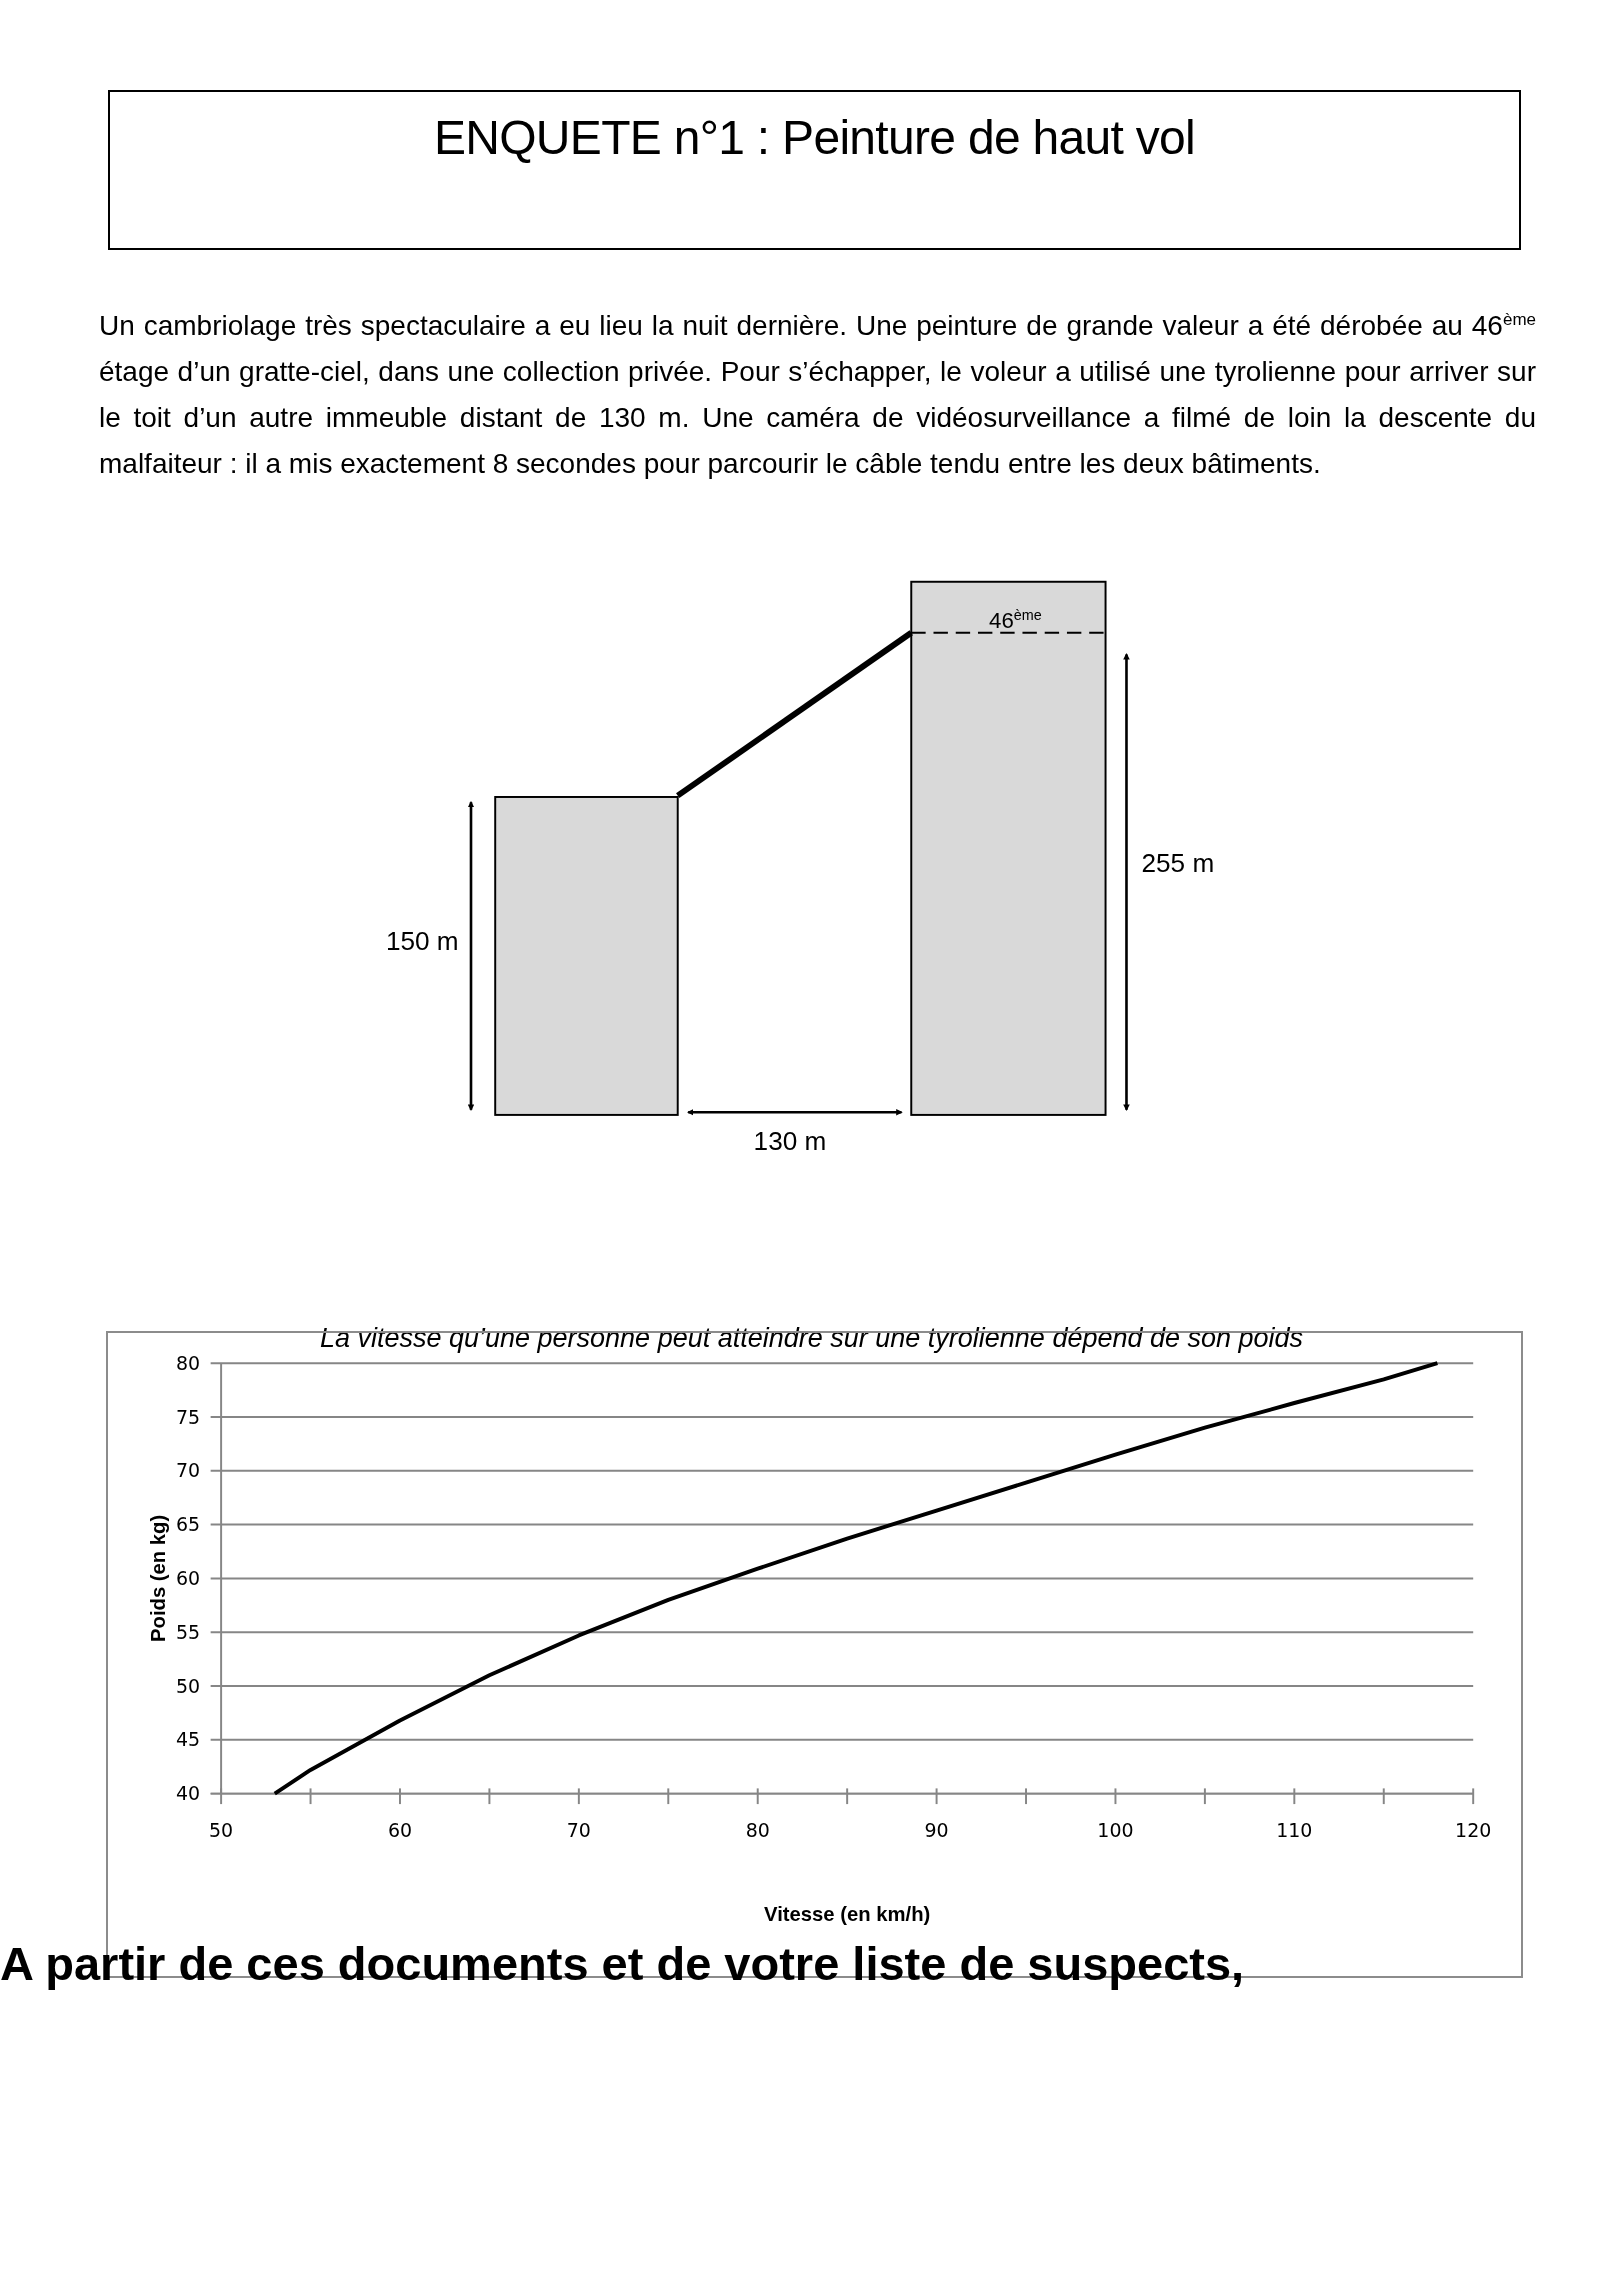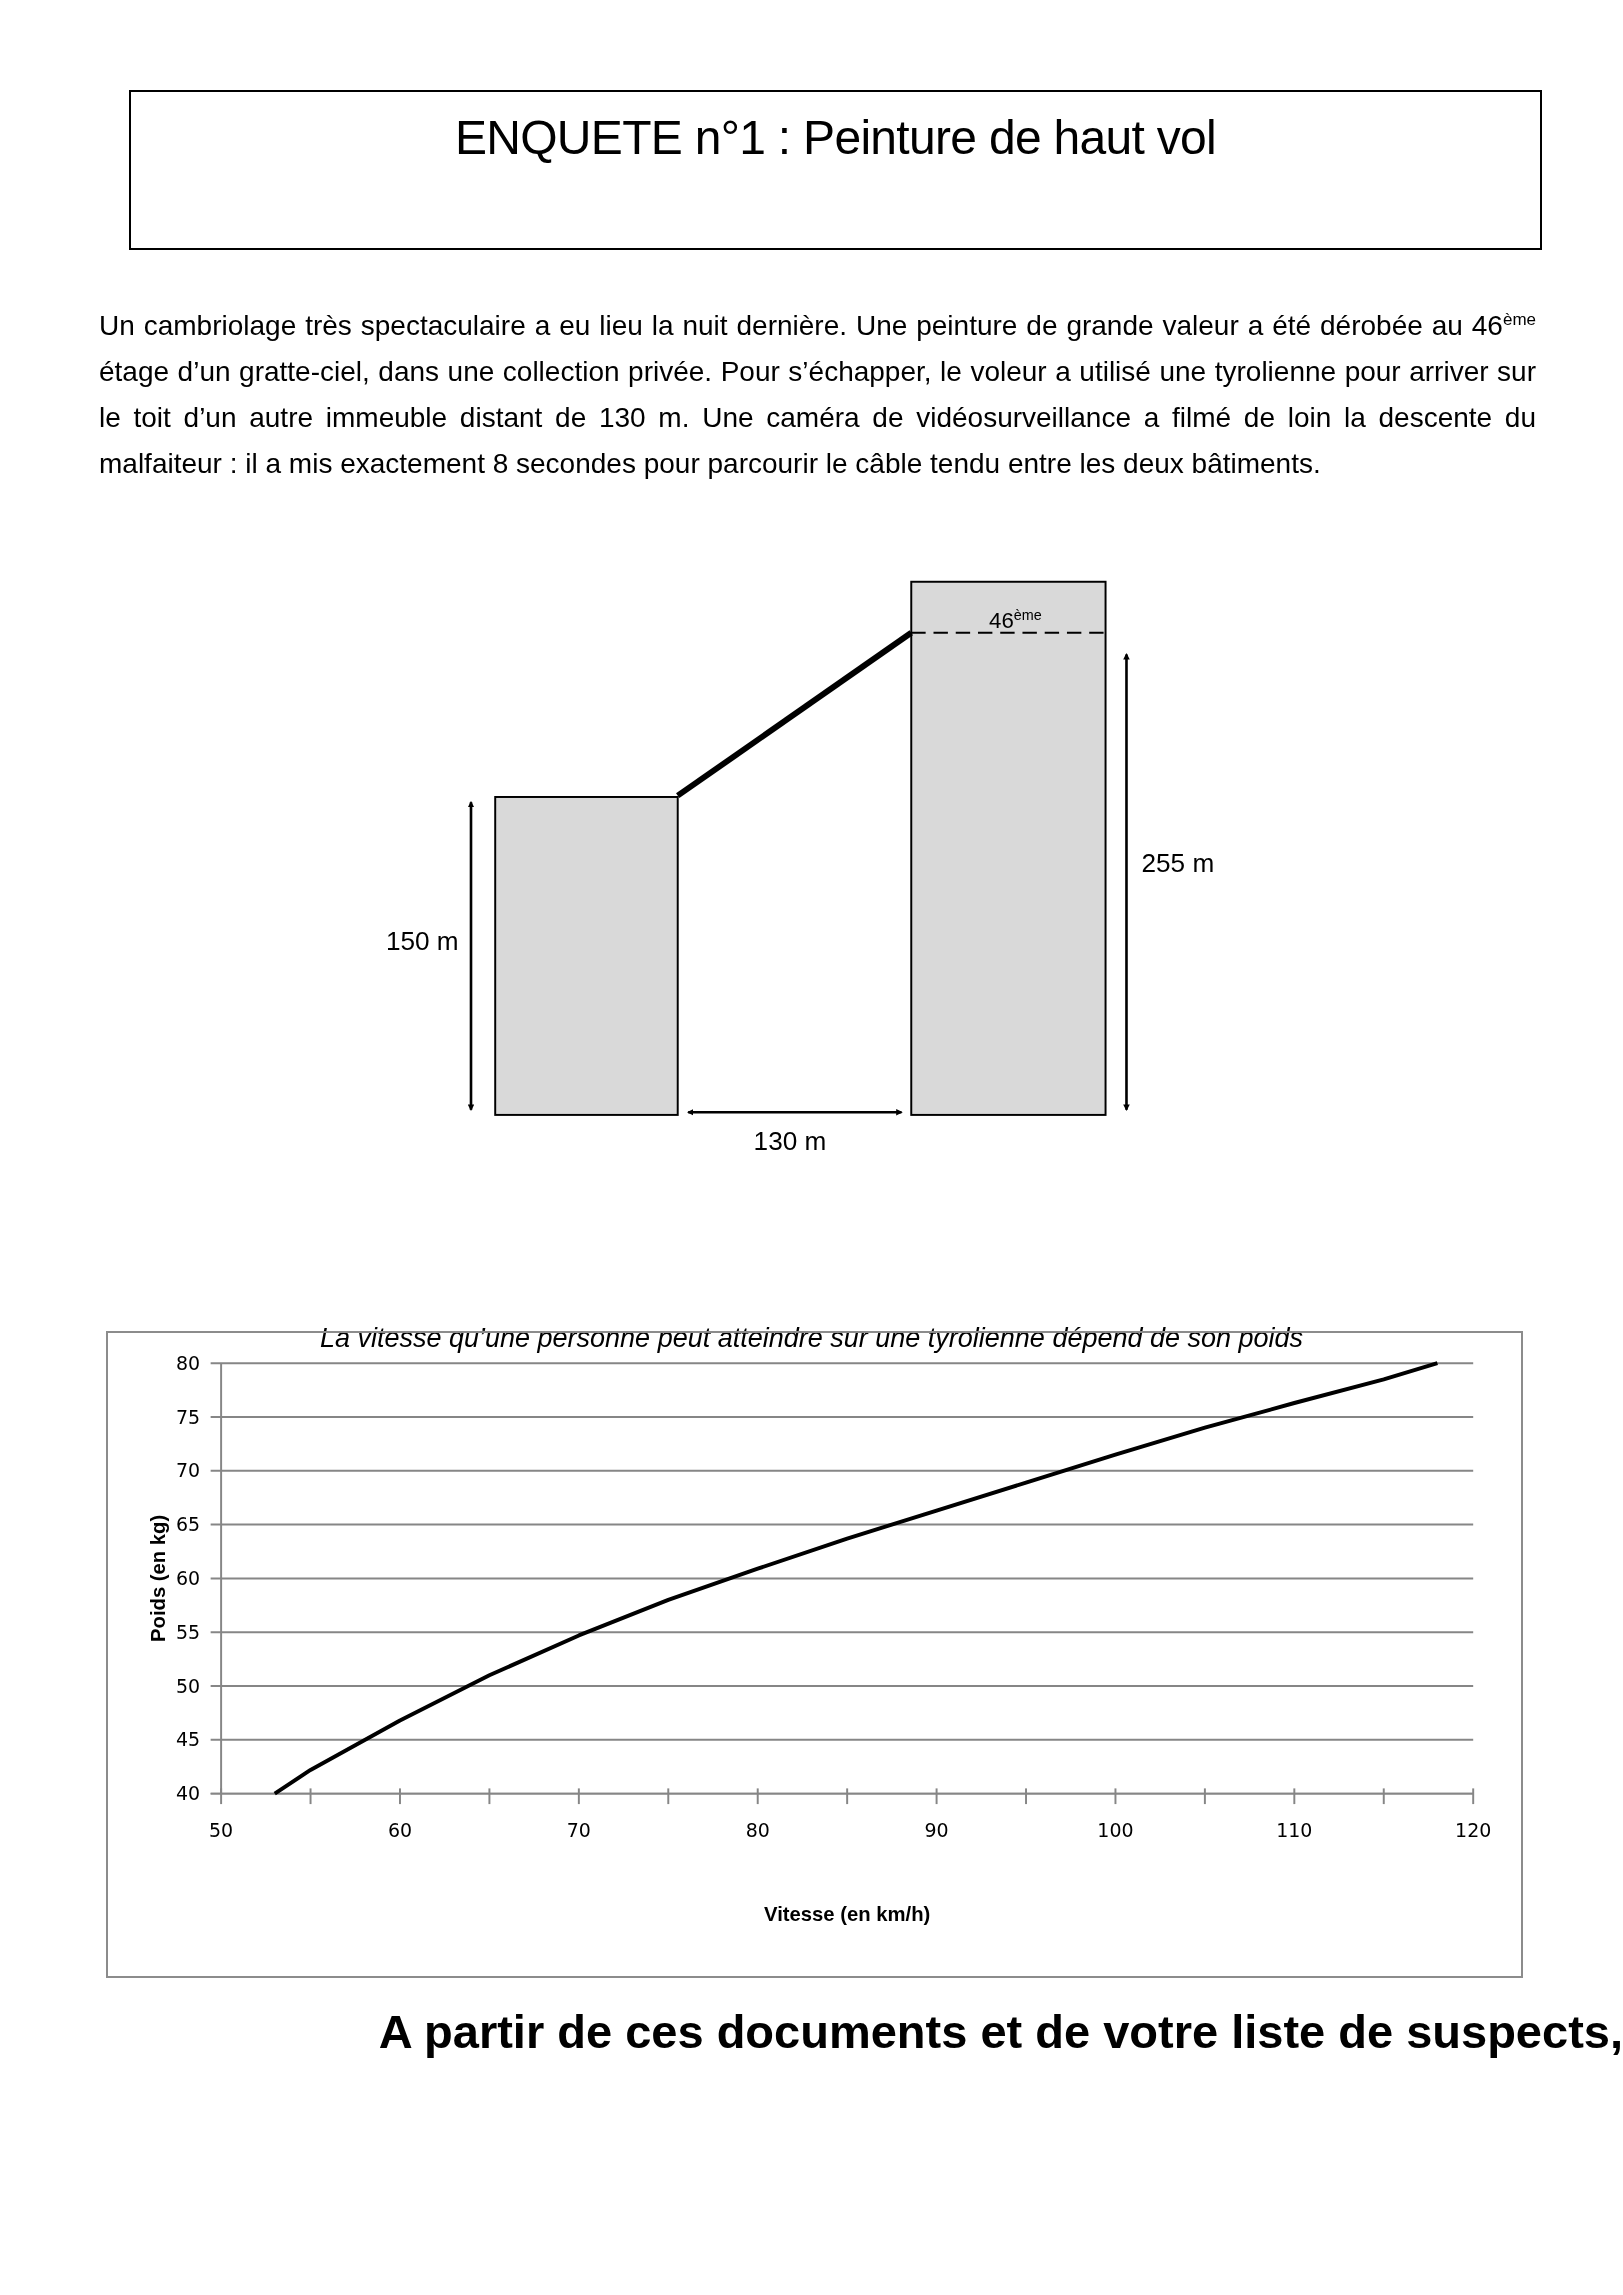--- a/index.html
+++ b/index.html
@@ -1,29 +1,29 @@
 <!DOCTYPE html>
 <html style="font-size:10.5px"><head>
 <meta charset="utf-8">
 <style>
   html,body{margin:0;padding:0;background:#ffffff;}
   body{width:1623px;height:2295px;position:relative;overflow:hidden;font-family:"Liberation Sans","DejaVu Sans",sans-serif;color:#000;}
   .abs{position:absolute;}
-  #header-box{left:129px;top:90px;width:1409px;height:156px;border:2px solid #000;box-sizing:content-box;}
+  #header-box{left:108px;top:90px;width:1409px;height:156px;border:2px solid #000;box-sizing:content-box;}
   #title{left:0;width:100%;top:18.3px;text-align:center;font-size:48px;letter-spacing:-0.7px;}
   #subtitle{left:0;width:100%;top:90px;text-align:center;font-size:27.5px;font-style:italic;}
   #intro{left:99px;top:303px;width:1437px;font-size:28px;line-height:46px;text-align:justify;text-align-last:left;}
   #intro sup{font-size:17px;line-height:0;}
   #diagram{left:0;top:0;}
   #chart-caption{left:0;width:100%;top:1275px;text-align:center;font-size:27px;font-style:italic;margin-top:48px;}
   #chart-frame{left:106px;top:1331px;width:1413px;height:643px;border:2px solid #8c8c8c;}
   #chart-svg{left:0;top:0;}
   .ylab,.xlab{font-size:29px;fill:#000;font-family:"DejaVu Sans","Liberation Sans",sans-serif;}
   .axis-title{font-size:31px;font-weight:bold;fill:#000;font-family:"Liberation Sans",sans-serif;}
-  #conclusion{left:0;width:100%;top:1992px;text-align:right;font-size:47px;font-weight:bold;line-height:79px;}
+  #conclusion{left:0;width:100%;top:1924px;text-align:left;font-size:47px;font-weight:bold;line-height:79px;}
 </style>
 </head>
 <body>
 
 <div id="header-box" class="abs">
   <div id="title" class="abs">ENQUETE n°1 : Peinture de haut vol</div>
 </div>
 
 <p id="intro" class="abs" style="margin:0;"><span>Un cambriolage très spectaculaire a eu lieu la nuit dernière. Une peinture de grande valeur a été dérobée au 46</span><sup>ème</sup><span> étage d’un gratte-ciel, dans une collection privée. Pour s’échapper, le voleur a utilisé une tyrolienne pour arriver sur le toit d’un autre immeuble distant de 130 m. Une caméra de vidéosurveillance a filmé de loin la descente du malfaiteur : il a mis exactement 8 secondes pour parcourir le câble tendu entre les deux bâtiments.</span></p>
 

